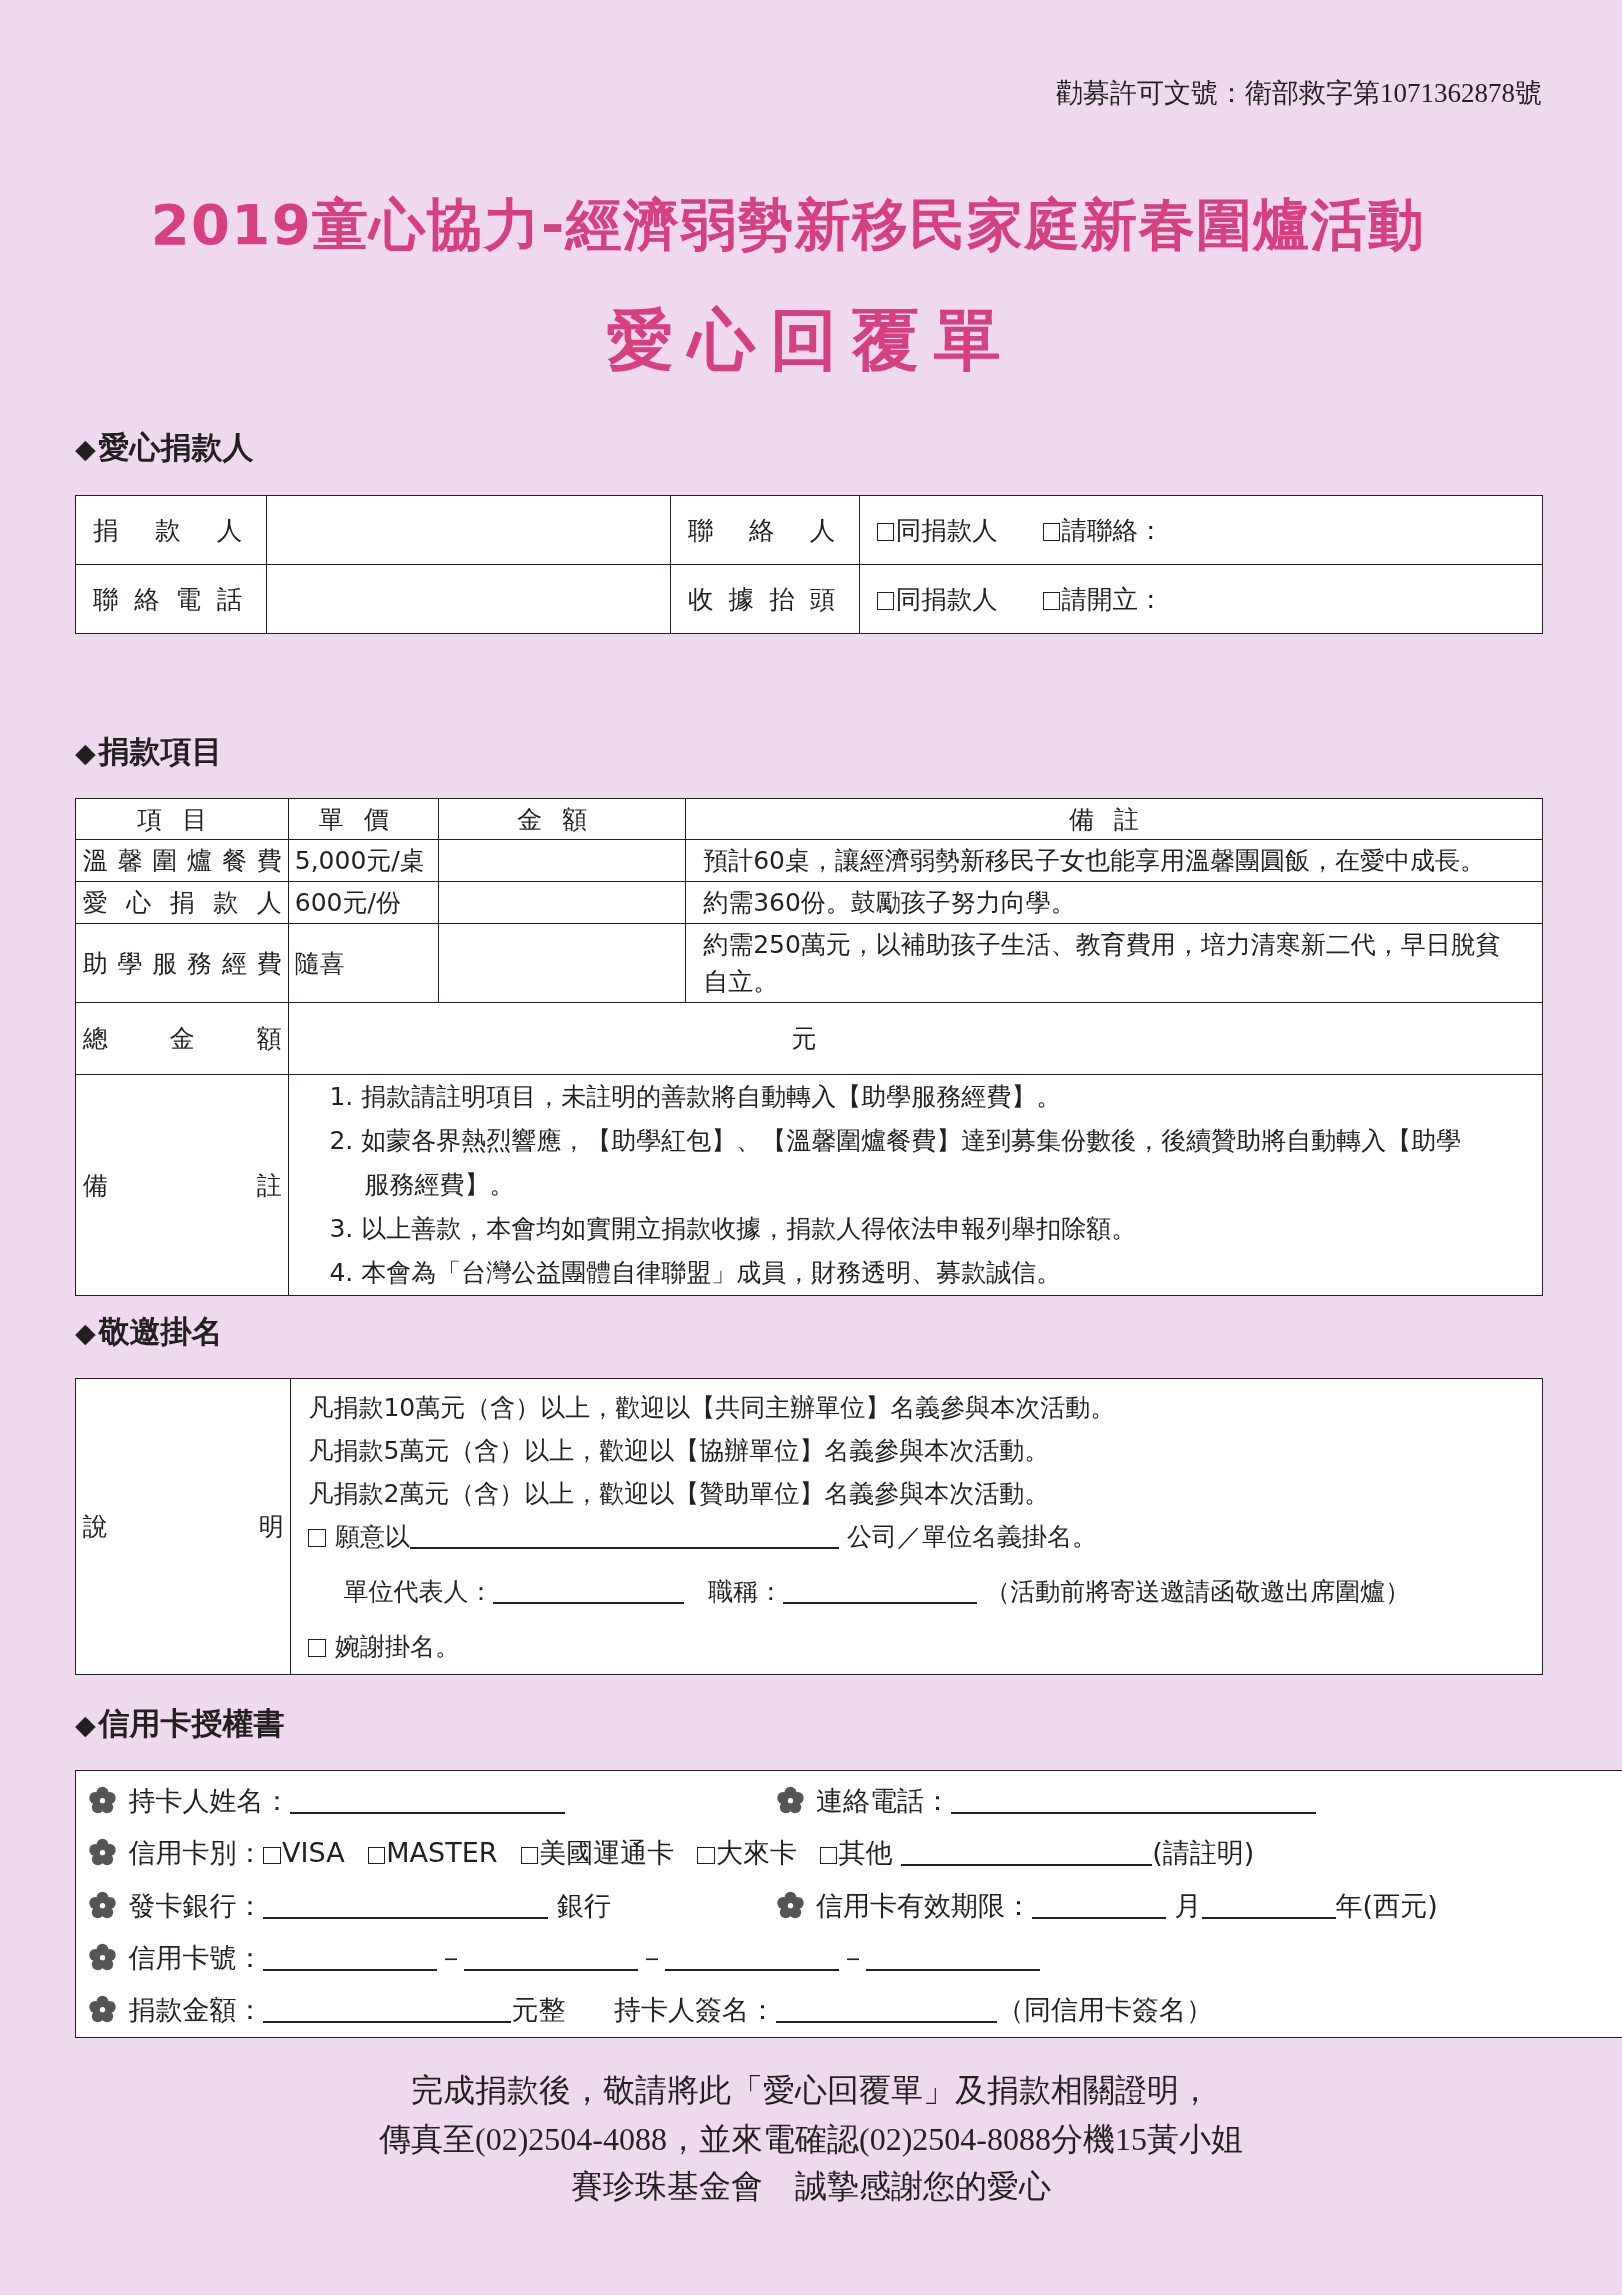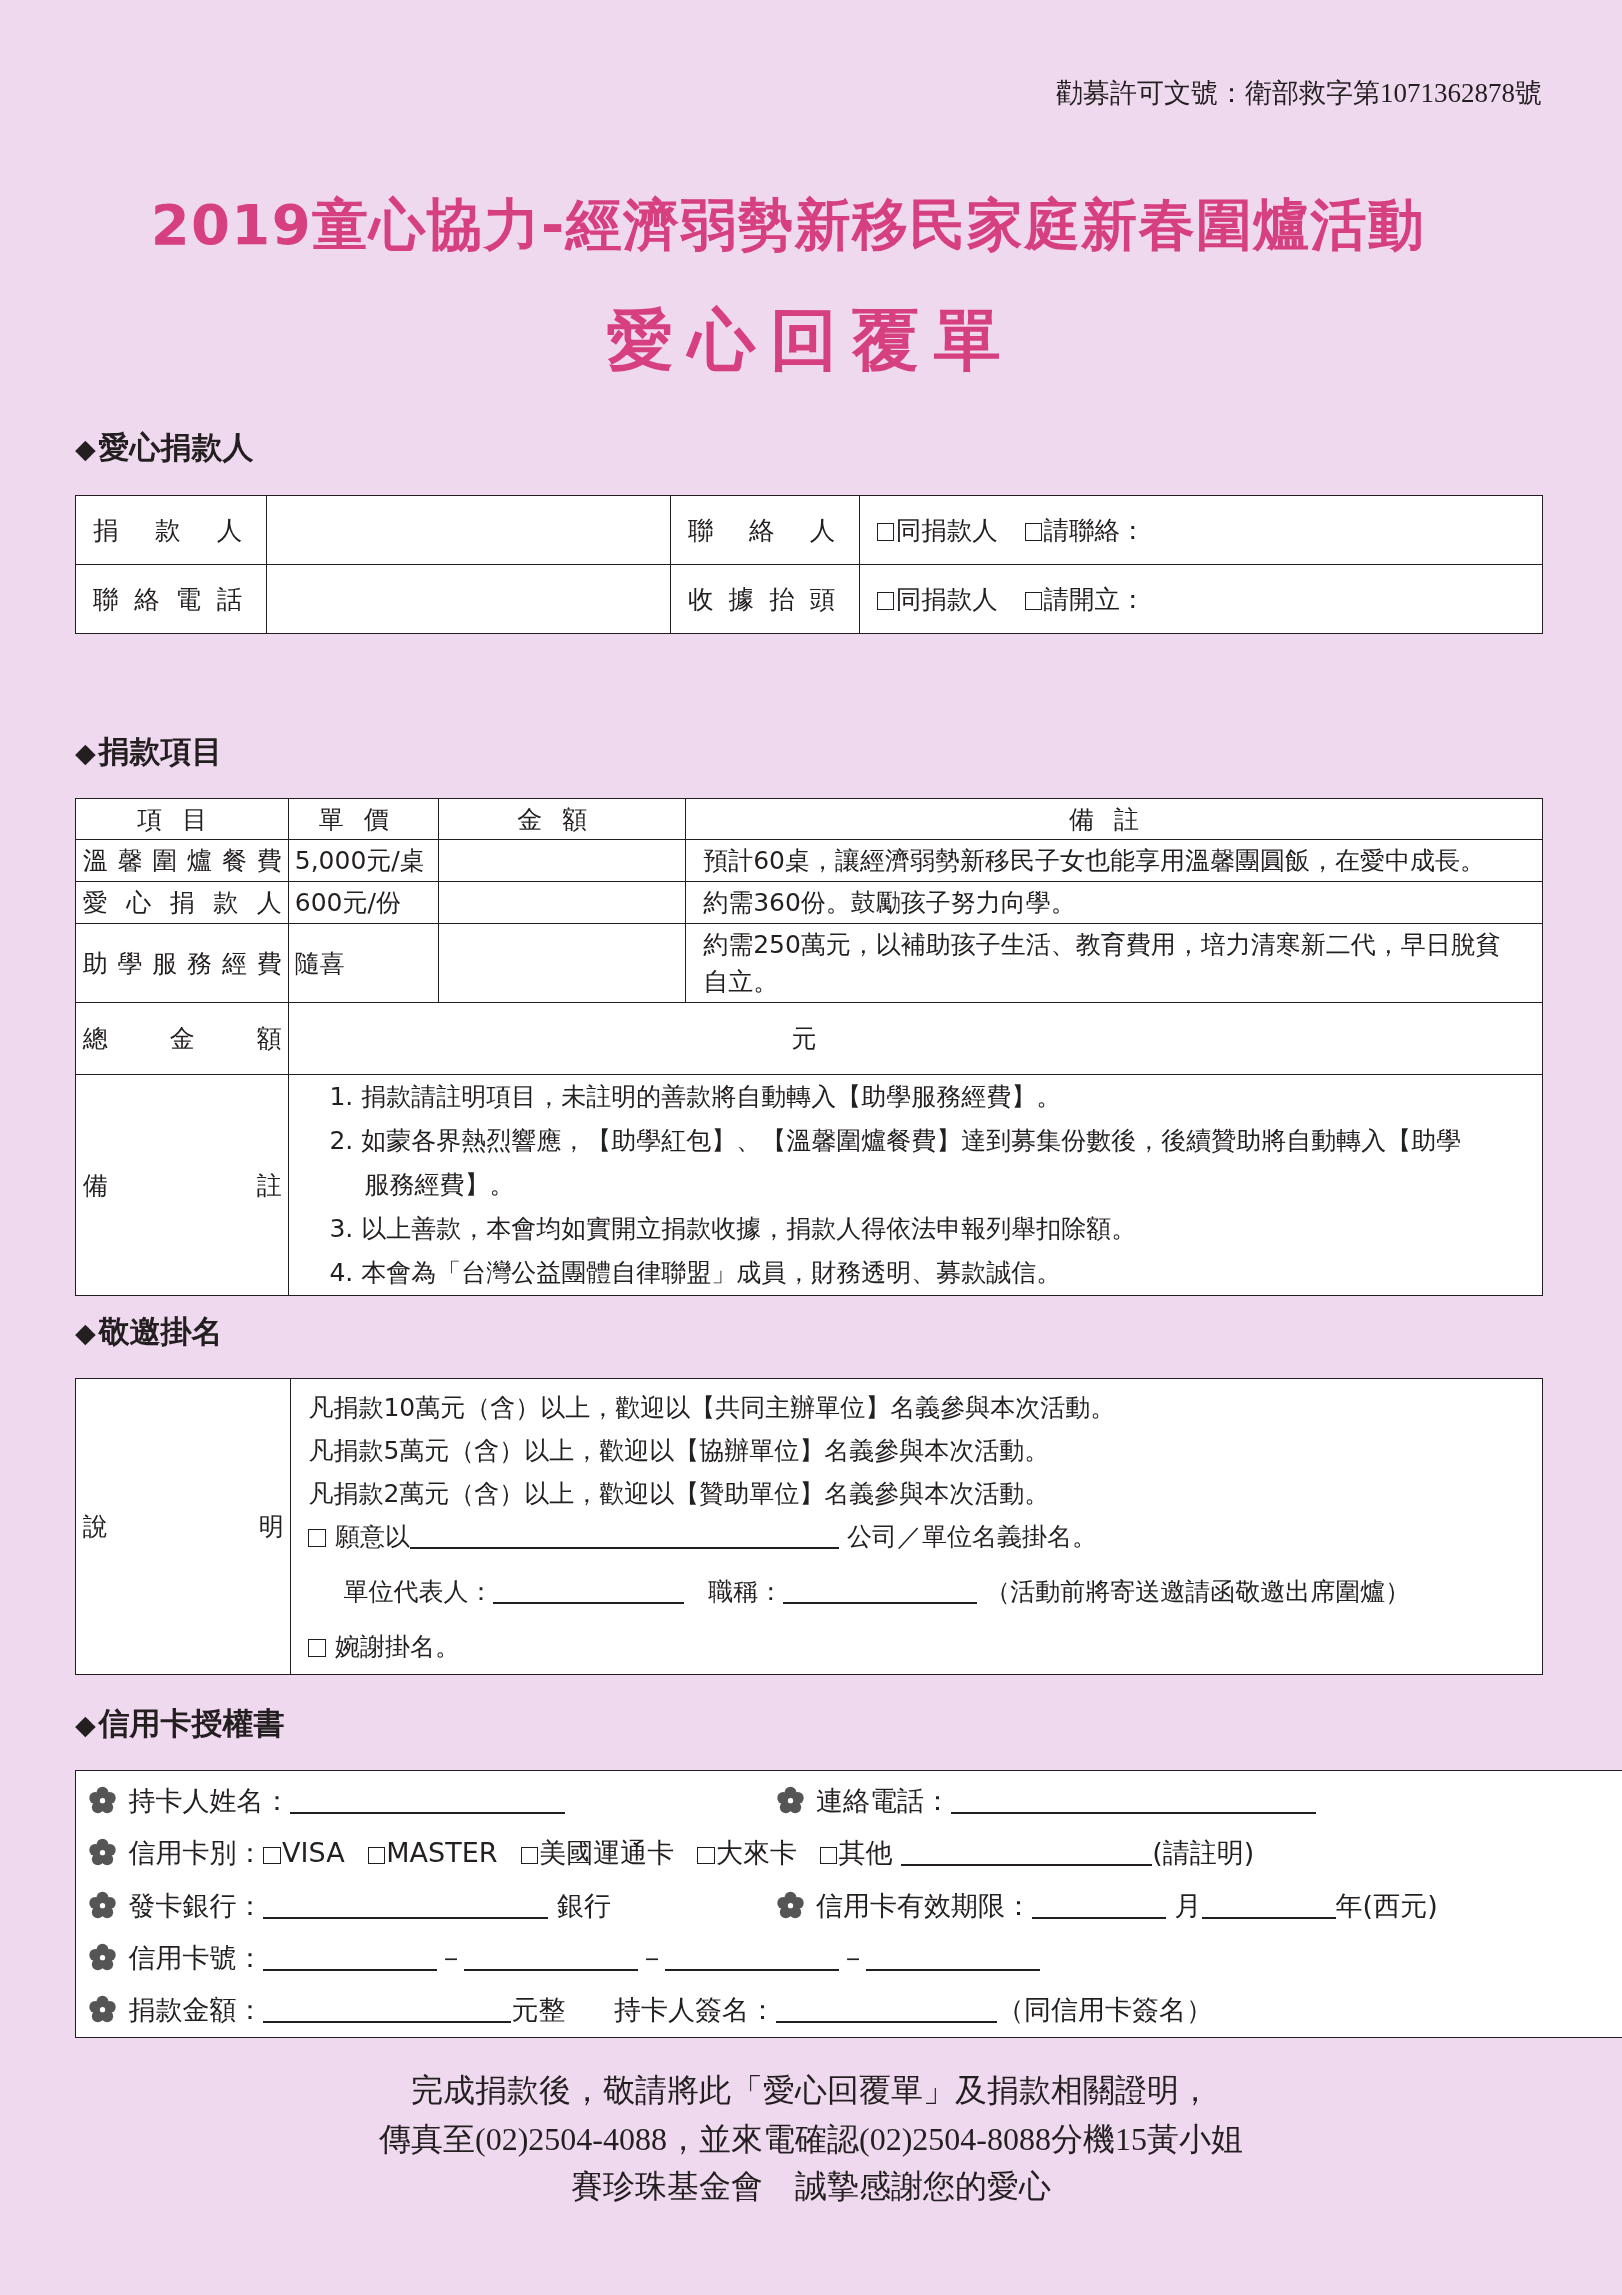--- a/index.html
+++ b/index.html
@@ -36,21 +36,21 @@
     border:1.3px solid #231f20; padding:0 17px; vertical-align:middle;
   }
   .jl { text-align:justify; text-align-last:justify; }
 
   
   #t1 { top:495px; }
   #t1 tr { height:69px; }
   #t1 .lbl { width:156px; letter-spacing:6.7px; }
   #t1 .lbl2 { width:154px; }
   .cb { display:inline-block; width:17.4px; height:17.4px; border:1.7px solid #231f20; vertical-align:-2px; margin-right:1.3px; box-sizing:border-box; }
-  .opt { margin-right:27px; }
+  .opt { margin-right:45px; }
 
   
   #t2 { top:798px; font-size:25px; }
   #t2 .hdr td { height:40px; text-align:center; letter-spacing:20px; }
   #t2 .r1 td, #t2 .r2 td { height:41px; }
   #t2 .r3 td { height:78px; }
   #t2 .rt td { height:71px; }
   #t2 .rn td { height:205px; }
   #t2 td.c1 { width:199px; padding:0 6.7px; }
   #t2 td.c2 { width:138px; padding:0 5.4px; }

